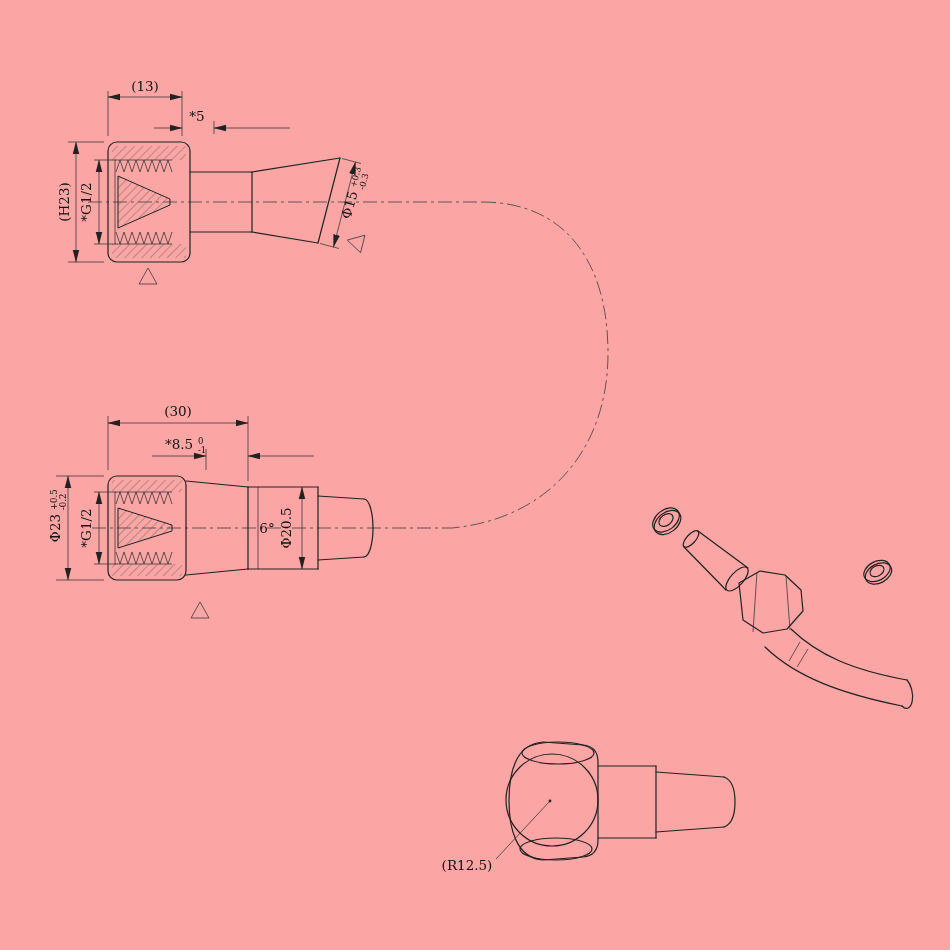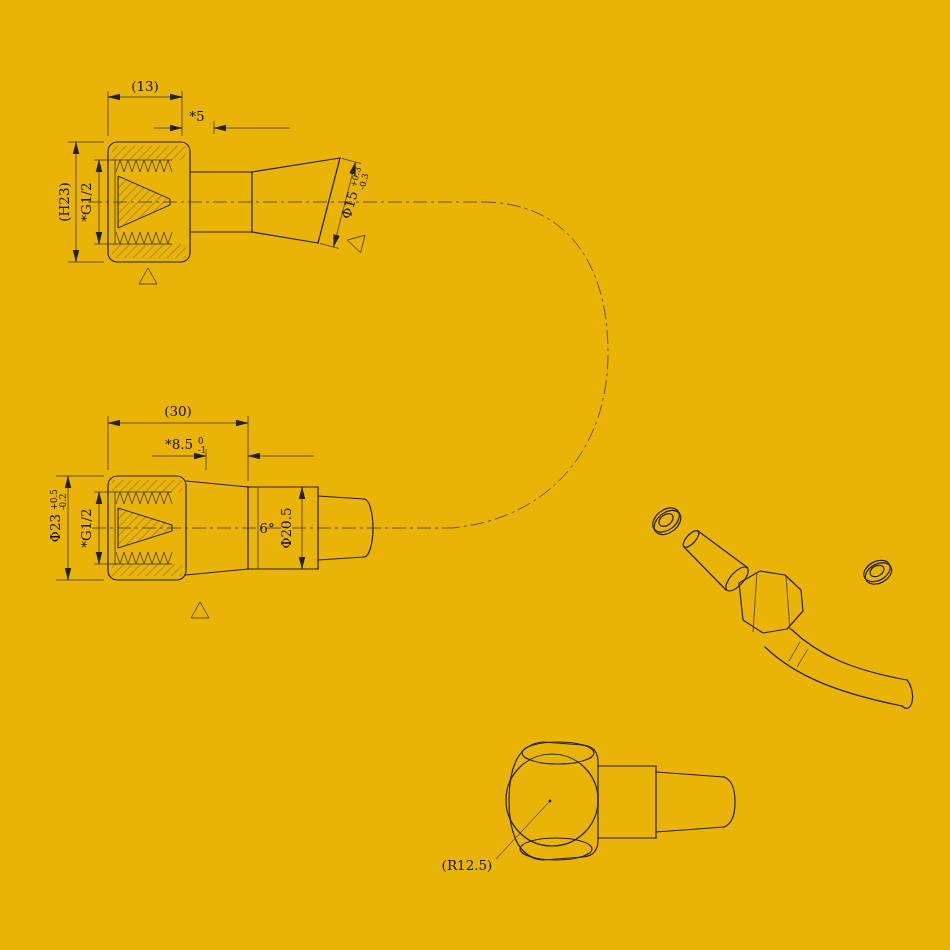--- a/index.html
+++ b/index.html
@@ -1,16 +1,16 @@
 <!DOCTYPE html>
 <html><head>
 <meta charset="utf-8">
 <style>
   html,body { margin:0; padding:0; background:#ffffff; }
-  .canvas { width:950px; height:950px; background:#eab308; position:relative; overflow:hidden; }
+  .canvas { width:950px; height:950px; background:#fca5a5; position:relative; overflow:hidden; }
   svg { display:block; }
   .e   { fill:none; stroke:#222; stroke-width:1.2; stroke-linejoin:round; stroke-linecap:round; }
   .t1  { fill:none; stroke:#333; stroke-width:0.75; }
   .cl  { fill:none; stroke:#3c3c3c; stroke-width:0.8; stroke-dasharray:14 4 3 4; }
   .dm  { fill:none; stroke:#333; stroke-width:0.75; }
   .hatch  { fill:url(#hp); stroke:none; }
   .hatchE { fill:url(#hp); stroke:#222; stroke-width:1; }
   text { font-family:"DejaVu Serif","Liberation Serif",serif; fill:#111; font-size:13.5px; }
   .sm  { font-size:8.5px; }
 </style>

